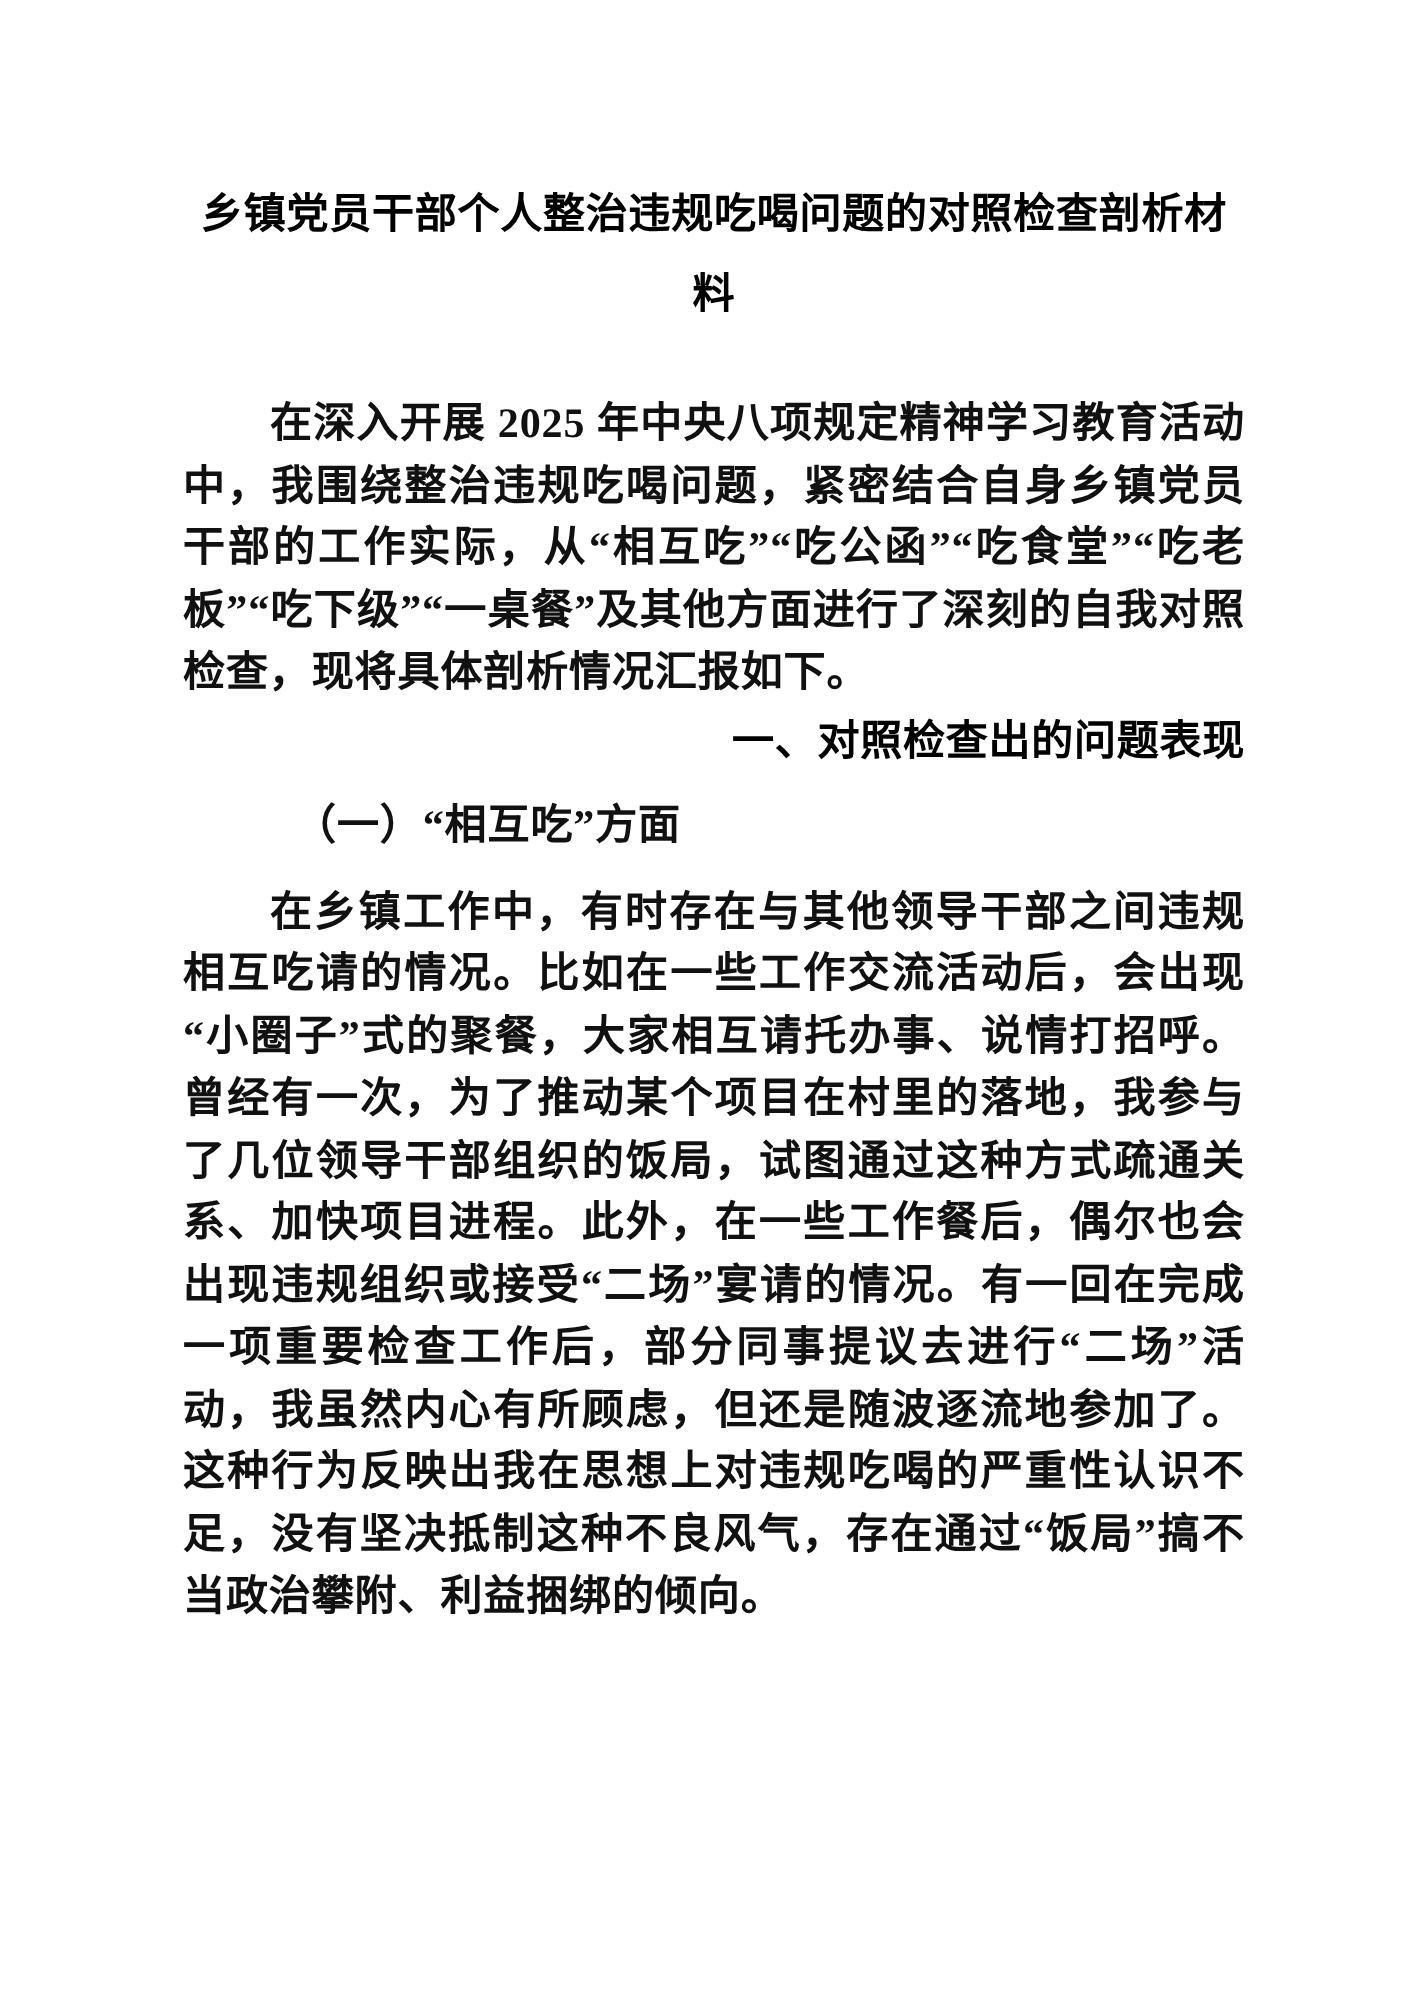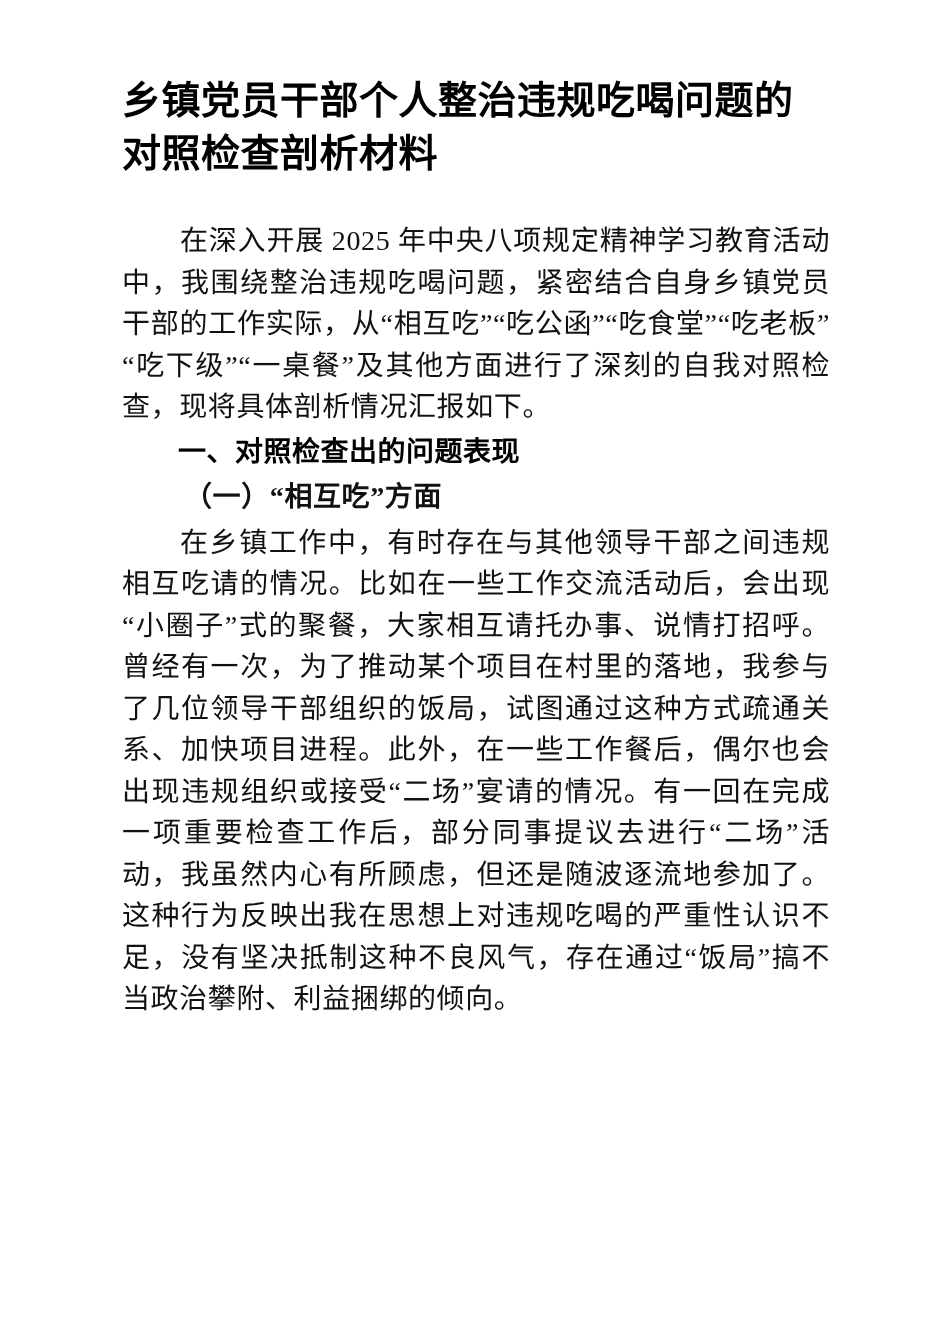--- a/index.html
+++ b/index.html
@@ -22,62 +22,64 @@
   .content {
     position: absolute;
     left: 122px;
     top: 0;
     width: 708px;
   }
 
   
   .doc-title {
     margin: 0;
-    padding-top: 74px;
+    padding-top: 116px;
     font-family: "Liberation Sans", "DejaVu Sans", sans-serif;
     font-weight: 700;
-    font-size: 39px;
+    font-size: 28px;
     line-height: 53px;
     color: #000000;
-    text-align: left;
+    text-align: center;
     letter-spacing: 0.5px;
   }
 
   
   .body-para {
     margin: 0;
     font-family: "Liberation Serif", "DejaVu Serif", serif;
     font-size: 28px;
     line-height: 41.5px;
     color: #111111;
     text-align: justify;
     text-justify: inter-character;
     text-align-last: left;
     letter-spacing: 0.6px;
   }
 
   .body-para.indent2 {
     text-indent: 58px;
+    font-weight: bold;
   }
 
   
   .section-heading {
     margin: 0;
     font-family: "Liberation Sans", "DejaVu Sans", sans-serif;
     font-weight: 700;
     font-size: 28px;
     line-height: 41.5px;
     color: #000000;
     text-indent: 56px;
     letter-spacing: 0.5px;
+    text-align: right;
   }
 
   
   .sub-heading {
-    margin: 4px;
+    margin: 16px;
     font-family: "Liberation Serif", "DejaVu Serif", serif;
     font-size: 28px;
     line-height: 41.5px;
     color: #111111;
     text-indent: 58px;
     letter-spacing: 0.6px;
   }
 
   .gap-after-title {
     height: 40px;

